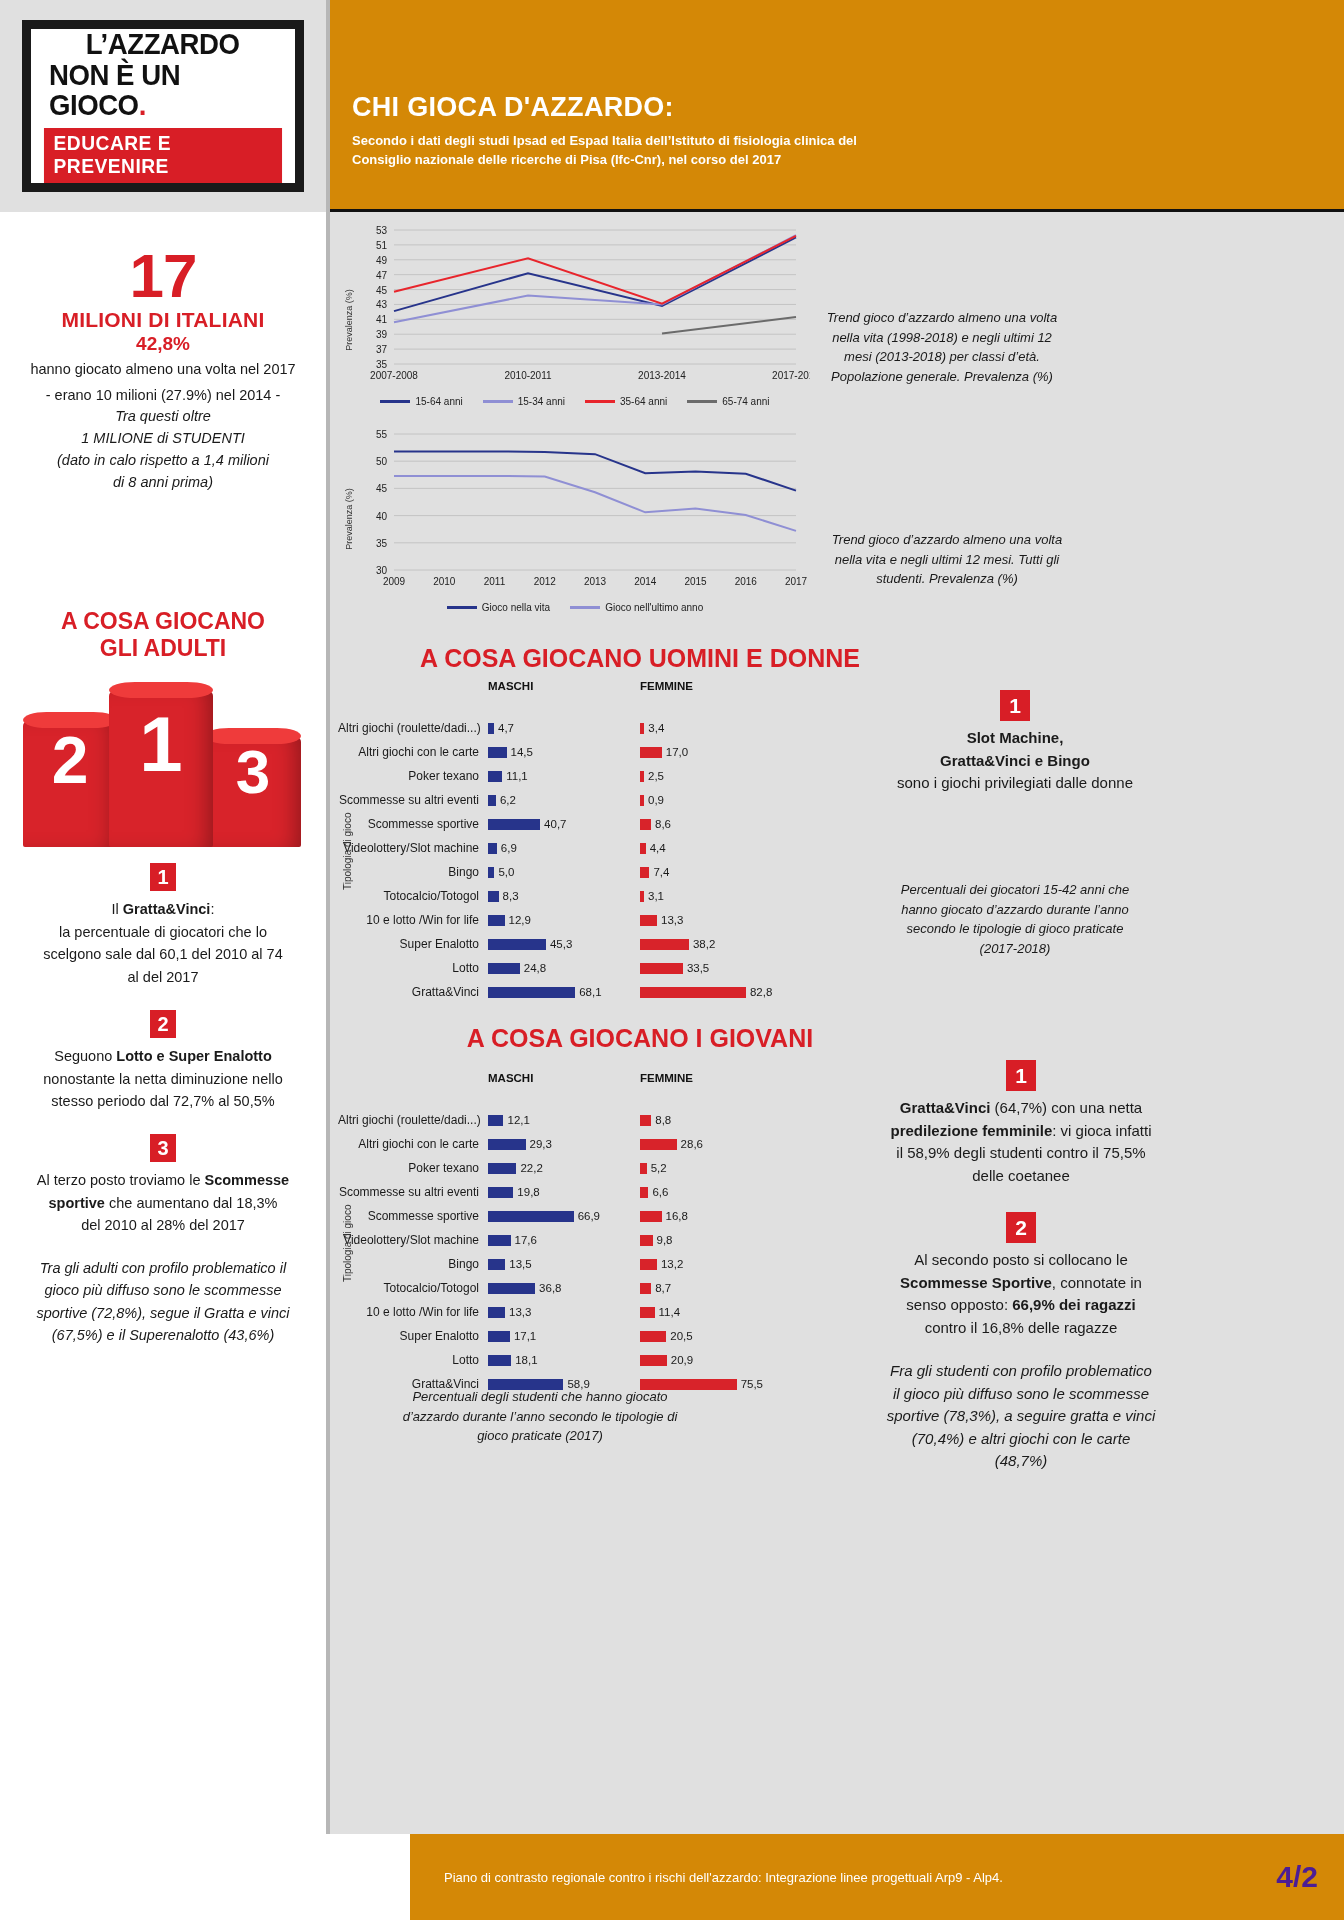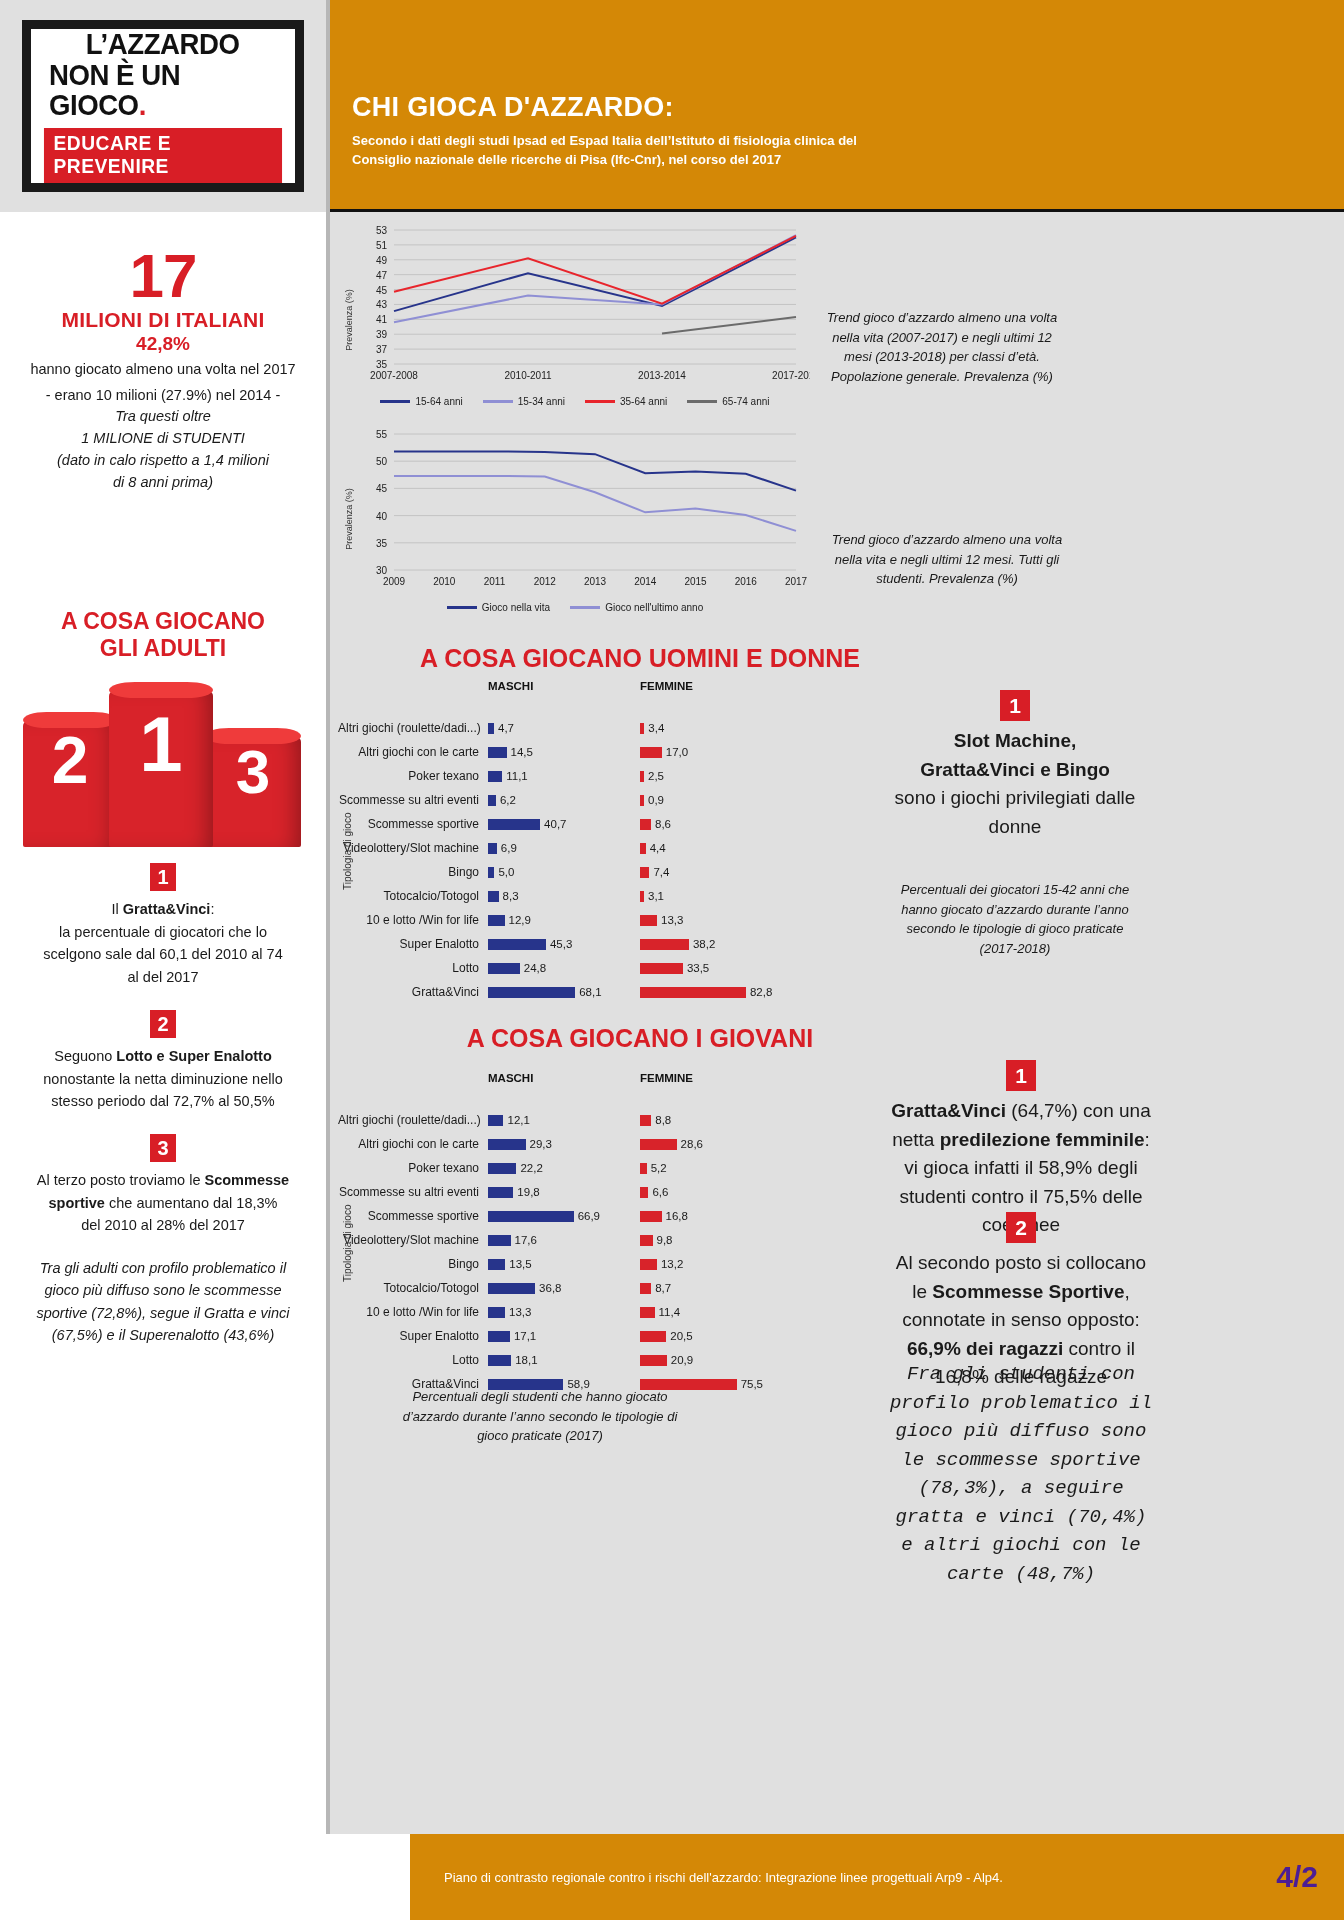--- a/index.html
+++ b/index.html
@@ -98,21 +98,21 @@
   .bc-val { font-size: 11.5px; color: #1a1a1a; margin-left: 4px; white-space: nowrap; }
   .ylab-rot { position: absolute; font-size: 10px; color: #333;
       transform: rotate(-90deg); transform-origin: left top; white-space: nowrap; }
 
   .side-note { position: absolute; font-style: italic; font-size: 13px; line-height: 1.5;
       text-align: center; color:#1a1a1a; }
 
   .callout { position: absolute; text-align: center; }
   .callout .badge { background: #d81e26; color:#fff; font-weight: 800; font-size: 21px;
       width: 30px; height: 31px; line-height: 31px; margin: 0 auto 6px; }
-  .callout .txt { font-size: 19px; line-height: 1.5; color: #1a1a1a; }
+  .callout .txt { font-size: 15px; line-height: 1.5; color: #1a1a1a; }
   .callout .txt b { font-weight: 700; }
   .callout .ital { font-style: italic; }
 
   
   .footer { position: absolute; left: 410px; bottom: 0; width: 934px; height: 86px;
      background: #d48806; display: flex; align-items: center; justify-content: space-between;
      padding: 0 26px 0 34px; }
   .footer-txt { color: #fff; font-size: 13px; font-weight: 400; }
   .footer-page { color: #4c1d95; font-size: 30px; font-weight: 800; }
   .footer-strip { position:absolute; left:0; bottom:0; width:410px; height:86px; background:#fff; }
@@ -244,21 +244,21 @@
               <span class="legend-line" style="background: rgb(232, 37, 44);"></span>
               <span>35-64 anni</span>
             </div>
             <div class="legend-item">
               <span class="legend-line" style="background: rgb(107, 107, 107);"></span>
               <span>65-74 anni</span>
             </div>
           </div>
       </div>
 
-      <div class="chart-caption" style="left:492px;top:96px;width:240px;">Trend gioco d’azzardo almeno una volta nella vita (2007-2017) e negli ultimi 12 mesi (2013-2018) per classi d’età. Popolazione generale. Prevalenza (%)</div>
+      <div class="chart-caption" style="left:492px;top:96px;width:240px;">Trend gioco d’azzardo almeno una volta nella vita (1998-2018) e negli ultimi 12 mesi (2013-2018) per classi d’età. Popolazione generale. Prevalenza (%)</div>
 
       <div class="chart-area" style="position:absolute;left:10px;top:212px;width:470px;height:195px;">
         <svg width="470" height="172" viewBox="0 0 470 172">
           <g id="c2-y-grid">
               <line x1="54" x2="456" y1="146" y2="146" stroke="#bdbdbd" stroke-width="0.8"></line>
               <line x1="54" x2="456" y1="118.8" y2="118.8" stroke="#bdbdbd" stroke-width="0.8"></line>
               <line x1="54" x2="456" y1="91.6" y2="91.6" stroke="#bdbdbd" stroke-width="0.8"></line>
               <line x1="54" x2="456" y1="64.4" y2="64.4" stroke="#bdbdbd" stroke-width="0.8"></line>
               <line x1="54" x2="456" y1="37.19999999999999" y2="37.19999999999999" stroke="#bdbdbd" stroke-width="0.8"></line>
               <line x1="54" x2="456" y1="10" y2="10" stroke="#bdbdbd" stroke-width="0.8"></line>
@@ -604,21 +604,21 @@
       <div class="callout" style="left:556px;top:848px;width:270px;">
         <div class="badge">1</div>
         <div class="txt"><b>Gratta&amp;Vinci</b> (64,7%) con una netta <b>predilezione femminile</b>: vi gioca infatti il 58,9% degli studenti contro il 75,5% delle coetanee</div>
       </div>
 
       <div class="callout" style="left:556px;top:1000px;width:270px;">
         <div class="badge">2</div>
         <div class="txt">Al secondo posto si collocano le <b>Scommesse Sportive</b>, connotate in senso opposto: <b>66,9% dei ragazzi</b> contro il 16,8% delle ragazze</div>
       </div>
 
-      <div class="callout" style="left:556px;top:1148px;width:270px;font-family:Liberation Mono, monospace;">
+      <div class="callout" style="left:556px;top:1148px;width:270px;">
         <div class="txt ital">Fra gli studenti con profilo problematico il gioco più diffuso sono le scommesse sportive (78,3%), a seguire gratta e vinci (70,4%) e altri giochi con le carte (48,7%)</div>
       </div>
 
     </div>
   </div>
 
   <div class="footer-strip-l"></div>
   <div class="footer-strip"></div>
   <div class="footer">
     <div class="footer-txt">Piano di contrasto regionale contro i rischi dell'azzardo: Integrazione linee progettuali Arp9 - Alp4.</div>

